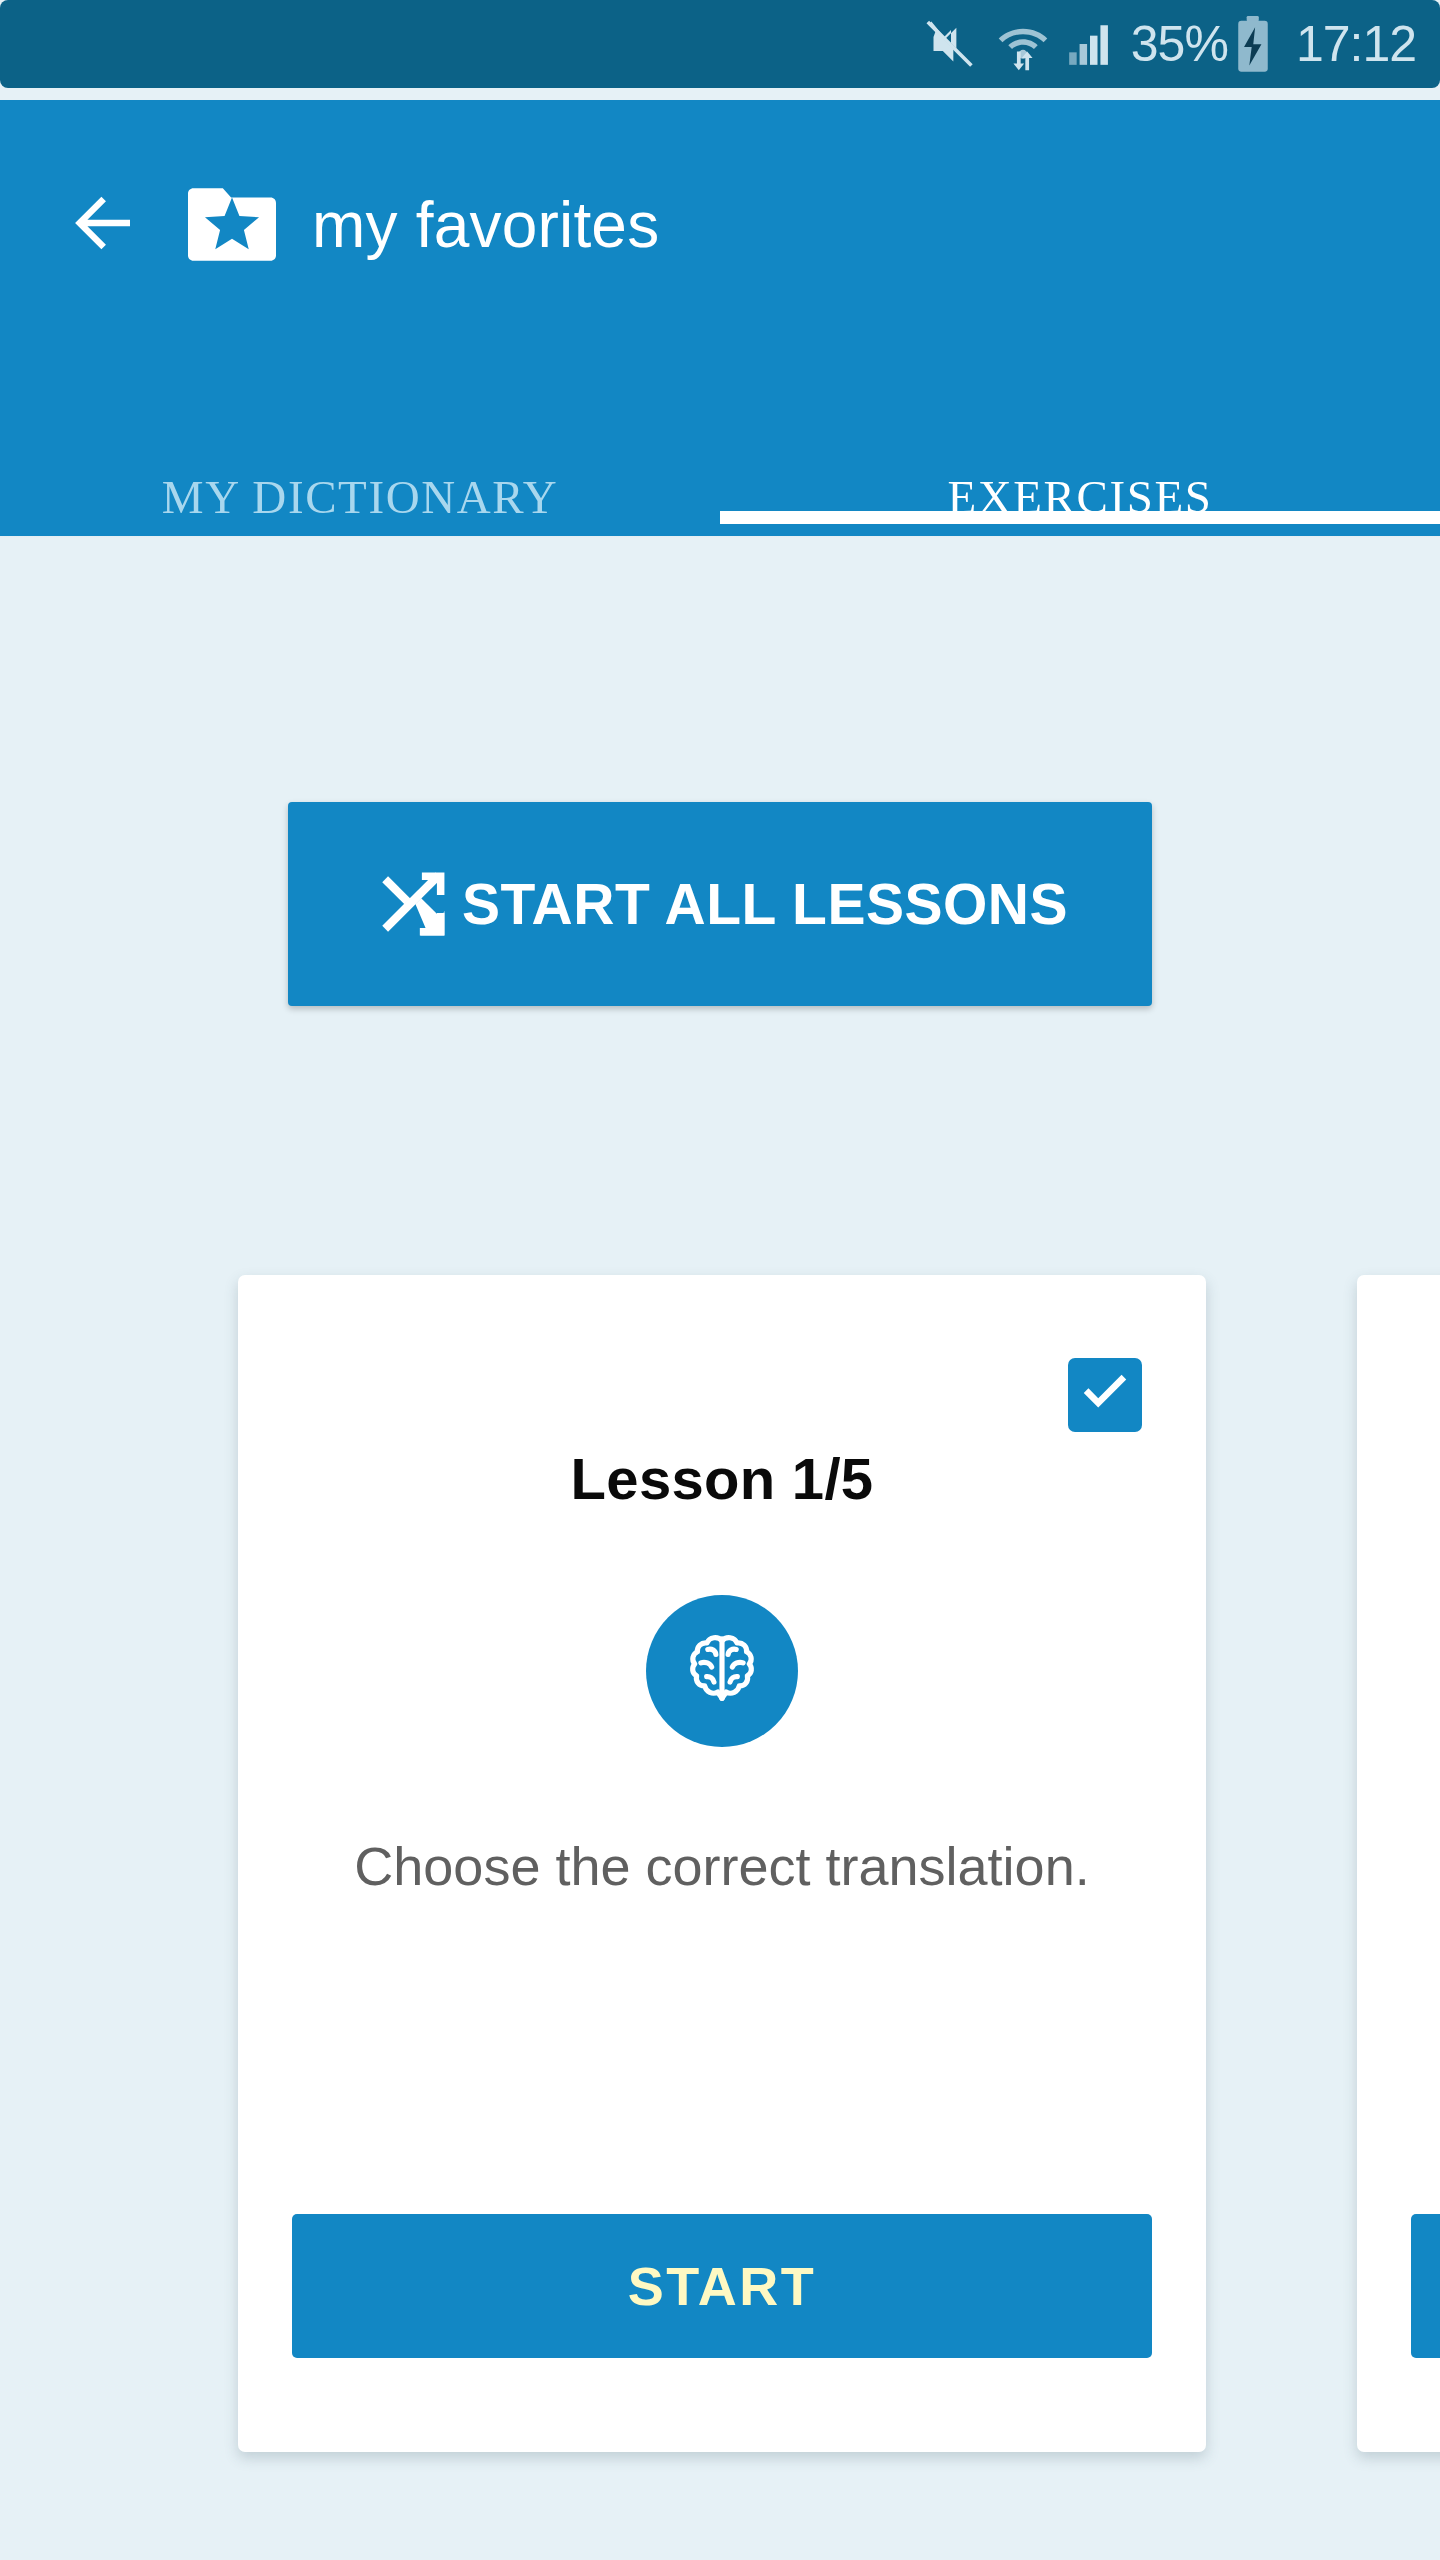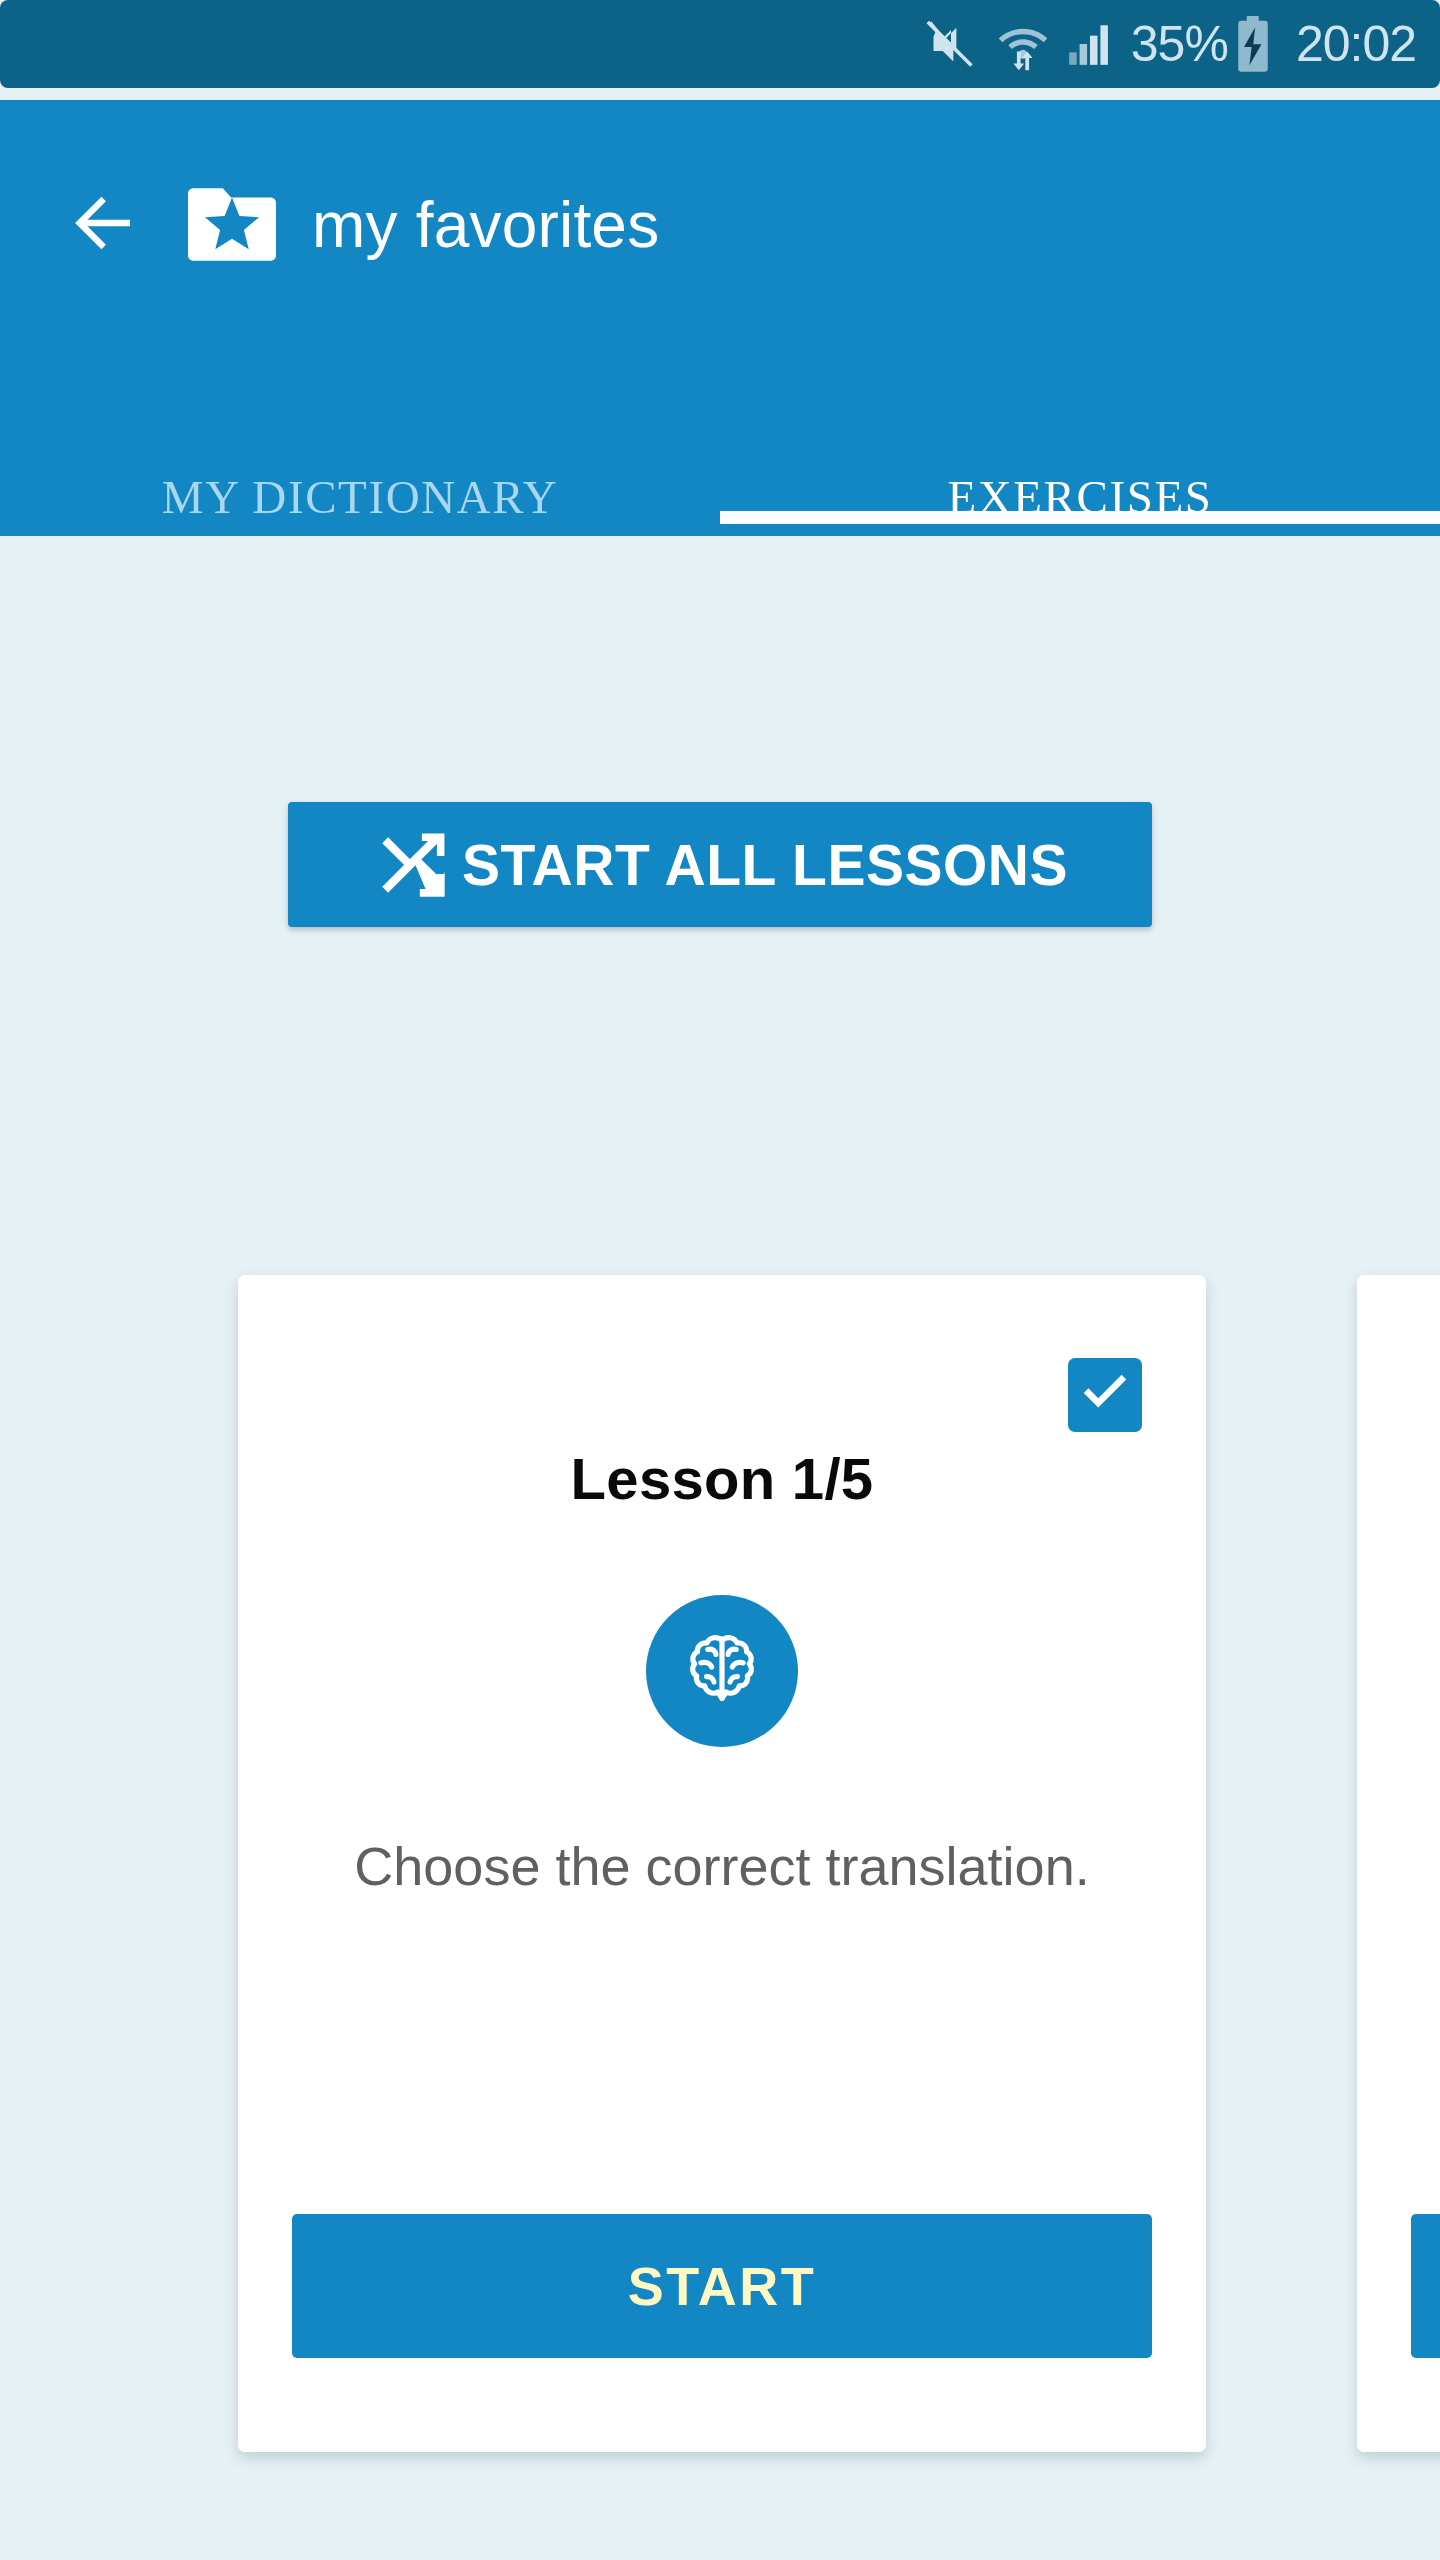--- a/index.html
+++ b/index.html
@@ -103,21 +103,21 @@
   #content {
     position:absolute; top:512px; left:0;
     width:1440px; height:2048px;
     background:#e6f1f6;
     overflow:hidden;
   }
 
   
   #start-all-lessons-button {
     position:absolute; top:290px; left:288px;
-    width:864px; height:125px;
+    width:864px; height:204px;
     background:#1287c4;
     border-radius:4px;
     box-shadow:0 3px 6px rgba(0,0,0,0.22);
     display:flex; align-items:center; justify-content:center;
     cursor:pointer;
   }
   #shuffle-icon { display:flex; align-items:center; margin-right:8px; }
   #start-all-lessons-label {
     color:#ffffff;
     font-size:57px;
@@ -229,21 +229,21 @@
       <span class="sb-text" id="battery-pct">35%</span>
 
       <span class="sb-ic">
         <svg width="42" height="58" viewBox="0 0 14 22">
           <rect x="4.6" y="0.4" width="4.6" height="2.0" rx="0.5" fill="#8fb9cd"></rect>
           <rect x="1.4" y="2.2" width="11.2" height="19.3" rx="1.2" fill="#8fb9cd"></rect>
           <path d="M7.8 4.6 L3.6 12.1 L6.5 12.1 L5.6 19.2 L10.2 11.1 L7.1 11.1 Z" fill="#0c3c53"></path>
         </svg>
       </span>
 
-      <span class="sb-text" id="clock">20:02</span>
+      <span class="sb-text" id="clock">17:12</span>
     </div>
   </div>
 
   <div id="app-bar">
 
     <div id="appbar-top">
 
       <div id="back-button">
         <span>
           <svg width="78" height="78" viewBox="0 0 24 24">

